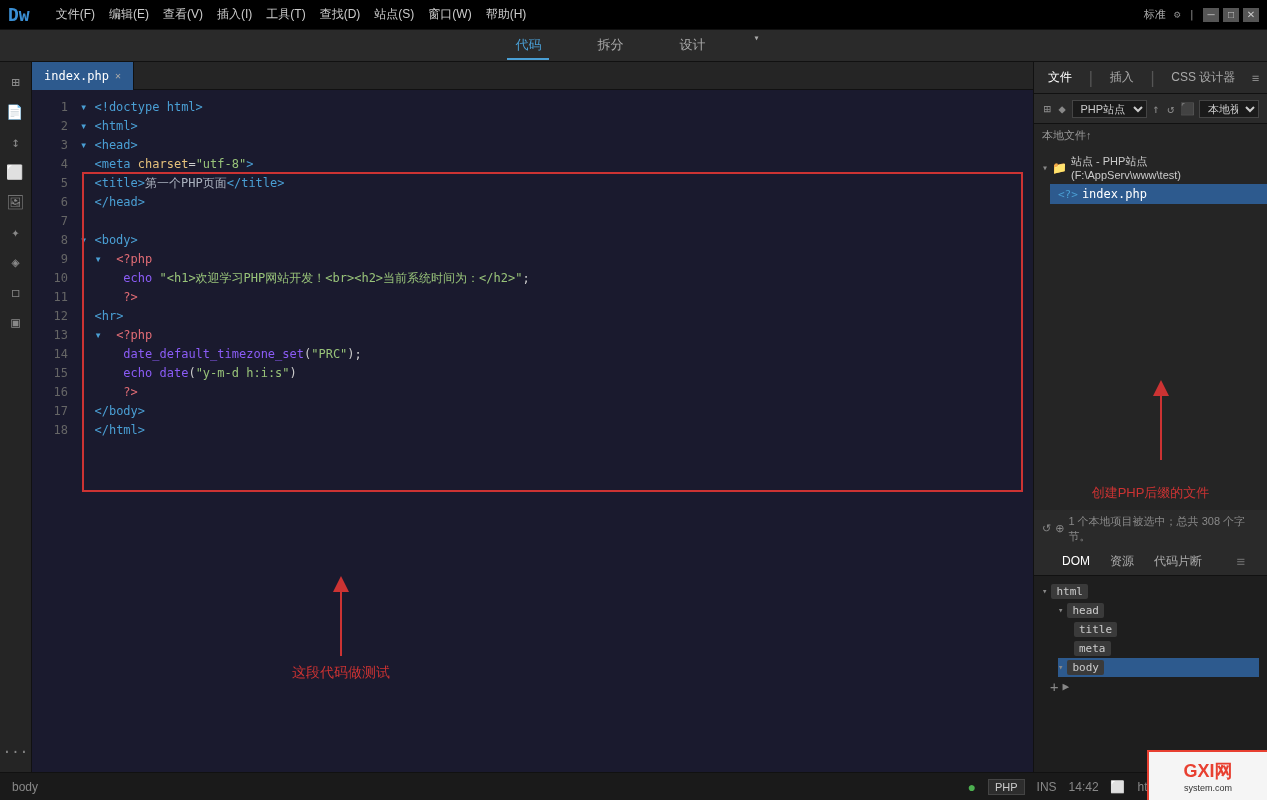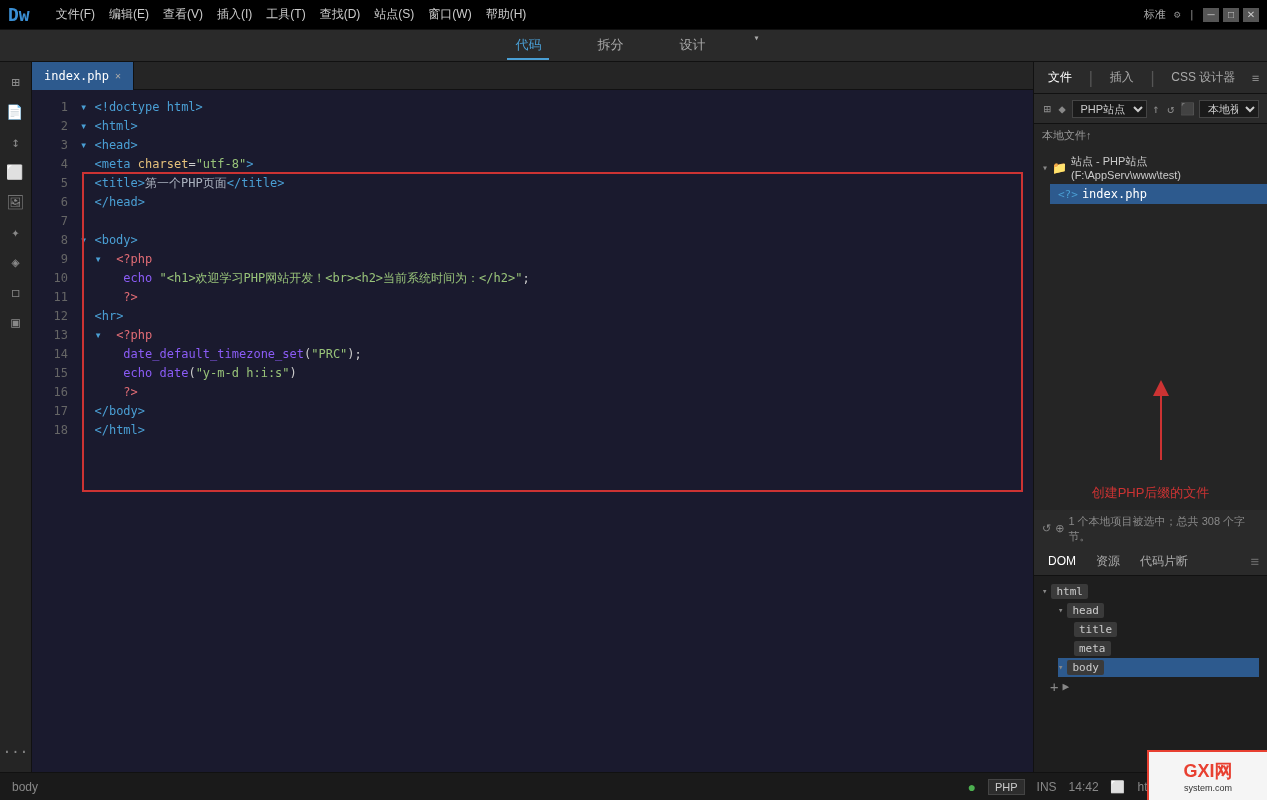--- a/index.html
+++ b/index.html
@@ -342,21 +342,21 @@
     .dom-panel {
       background: #1e1e1e;
       flex: 1;
       overflow: hidden;
     }
     .dom-tabs {
       height: 28px;
       background: #2a2a2a;
       display: flex;
       align-items: center;
-      padding: 0 8px;
+      padding: 0 22px;
       gap: 8px;
       border-bottom: 1px solid #111;
     }
     .dom-tab {
       font-size: 12px;
       color: #aaa;
       cursor: pointer;
       padding: 3px 6px;
       font-family: 'Microsoft YaHei', sans-serif;
     }
@@ -535,20 +535,31 @@
       <span class="c-php">?&gt;</span>
   <span class="c-tag">&lt;hr&gt;</span>
   <span class="c-tag">▾</span>  <span class="c-php">&lt;?php</span>
       <span class="c-func">date_default_timezone_set</span>(<span class="c-string">"PRC"</span>);
       <span class="c-func">echo</span> <span class="c-func">date</span>(<span class="c-string">"y-m-d h:i:s"</span>)
       <span class="c-php">?&gt;</span>
   <span class="c-tag">&lt;/body&gt;</span>
   <span class="c-tag">&lt;/html&gt;</span></div>
       </div>
 
+      <div style="position:absolute; left:260px; bottom:90px; display:flex; flex-direction:column; align-items:center;">
+        <svg width="20" height="80">
+          <defs>
+            <marker id="arrowhead" markerWidth="8" markerHeight="8" refX="4" refY="4" orient="auto">
+              <polygon points="0 0, 8 4, 0 8" fill="#cc3333"></polygon>
+            </marker>
+          </defs>
+          <line x1="10" y1="80" x2="10" y2="8" stroke="#cc3333" stroke-width="2" marker-end="url(#arrowhead)"></line>
+        </svg>
+        <span class="arrow-label">这段代码做测试</span>
+      </div>
     </div>
   </div>
 
   <div class="right-panel">
 
     <div class="right-tabs">
       <span class="right-tab active">文件</span>
       <span class="right-tab-sep">|</span>
       <span class="right-tab">插入</span>
       <span class="right-tab-sep">|</span>

